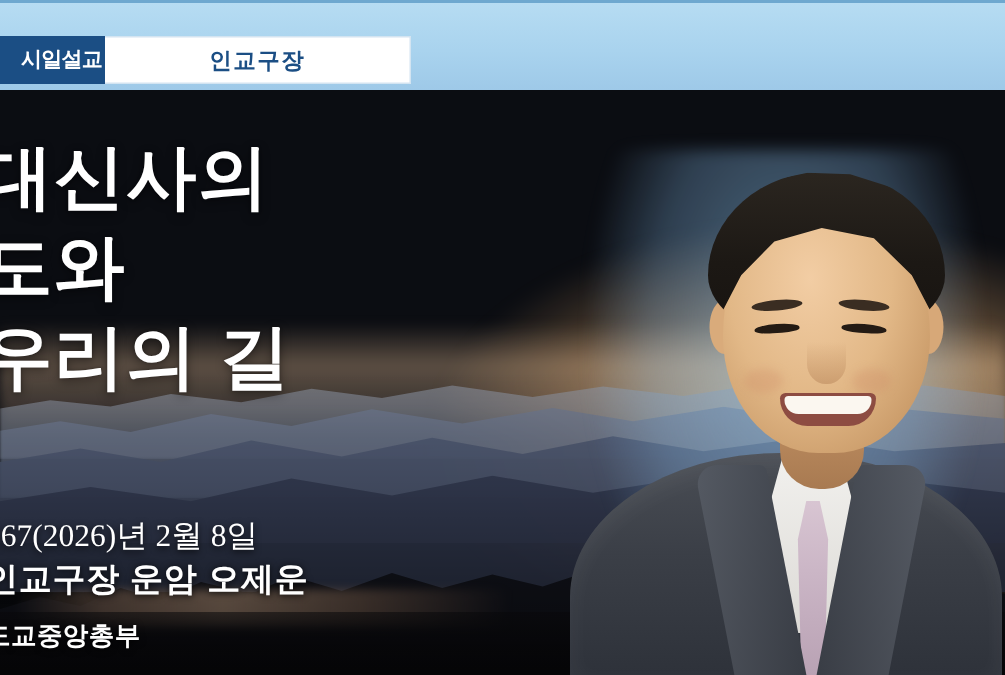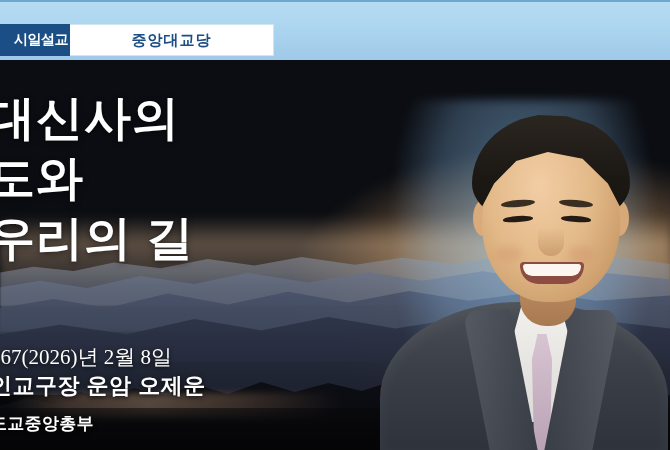--- a/index.html
+++ b/index.html
@@ -427,21 +427,21 @@
     <div class="ridge ridge-4"></div>
     <div class="ridge ridge-5"></div>
     <div class="grass"></div>
     <div class="foreground-dark"></div>
     <div class="vignette"></div>
   </div>
 
   <div class="topbar">
     <div class="tab-strip">
       <div class="tab-church">시일설교</div>
-      <div class="tab-sermon">중앙대교당</div>
+      <div class="tab-sermon">인교구장</div>
     </div>
   </div>
 
   <div class="headline">
     <div>대신사의</div>
     <div>도와</div>
     <div>우리의 길</div>
   </div>
 
   <div class="footer-text">

